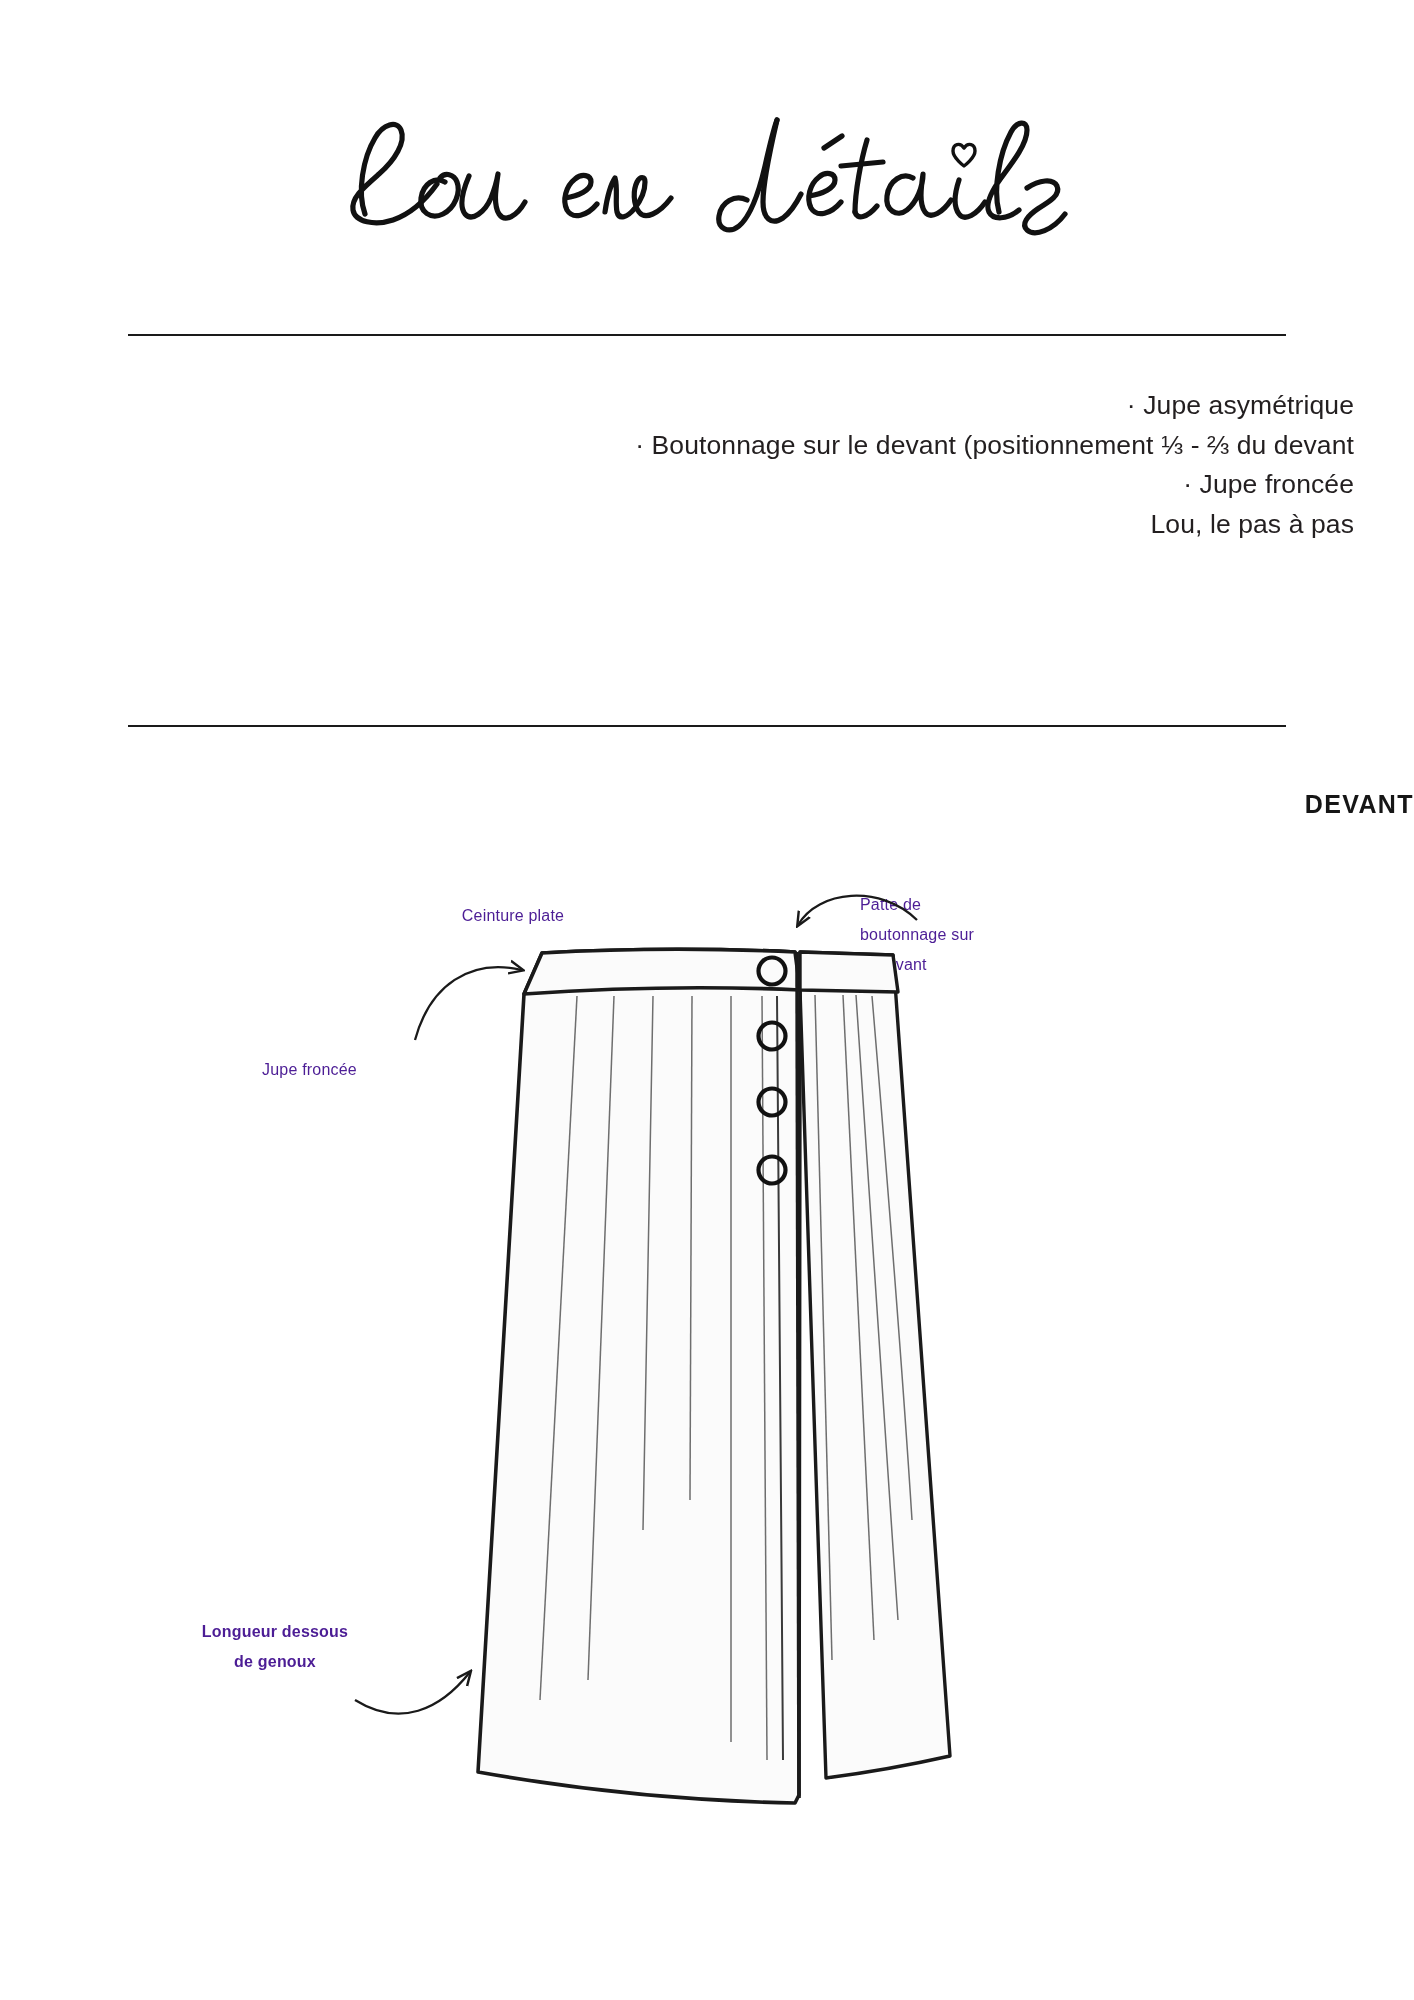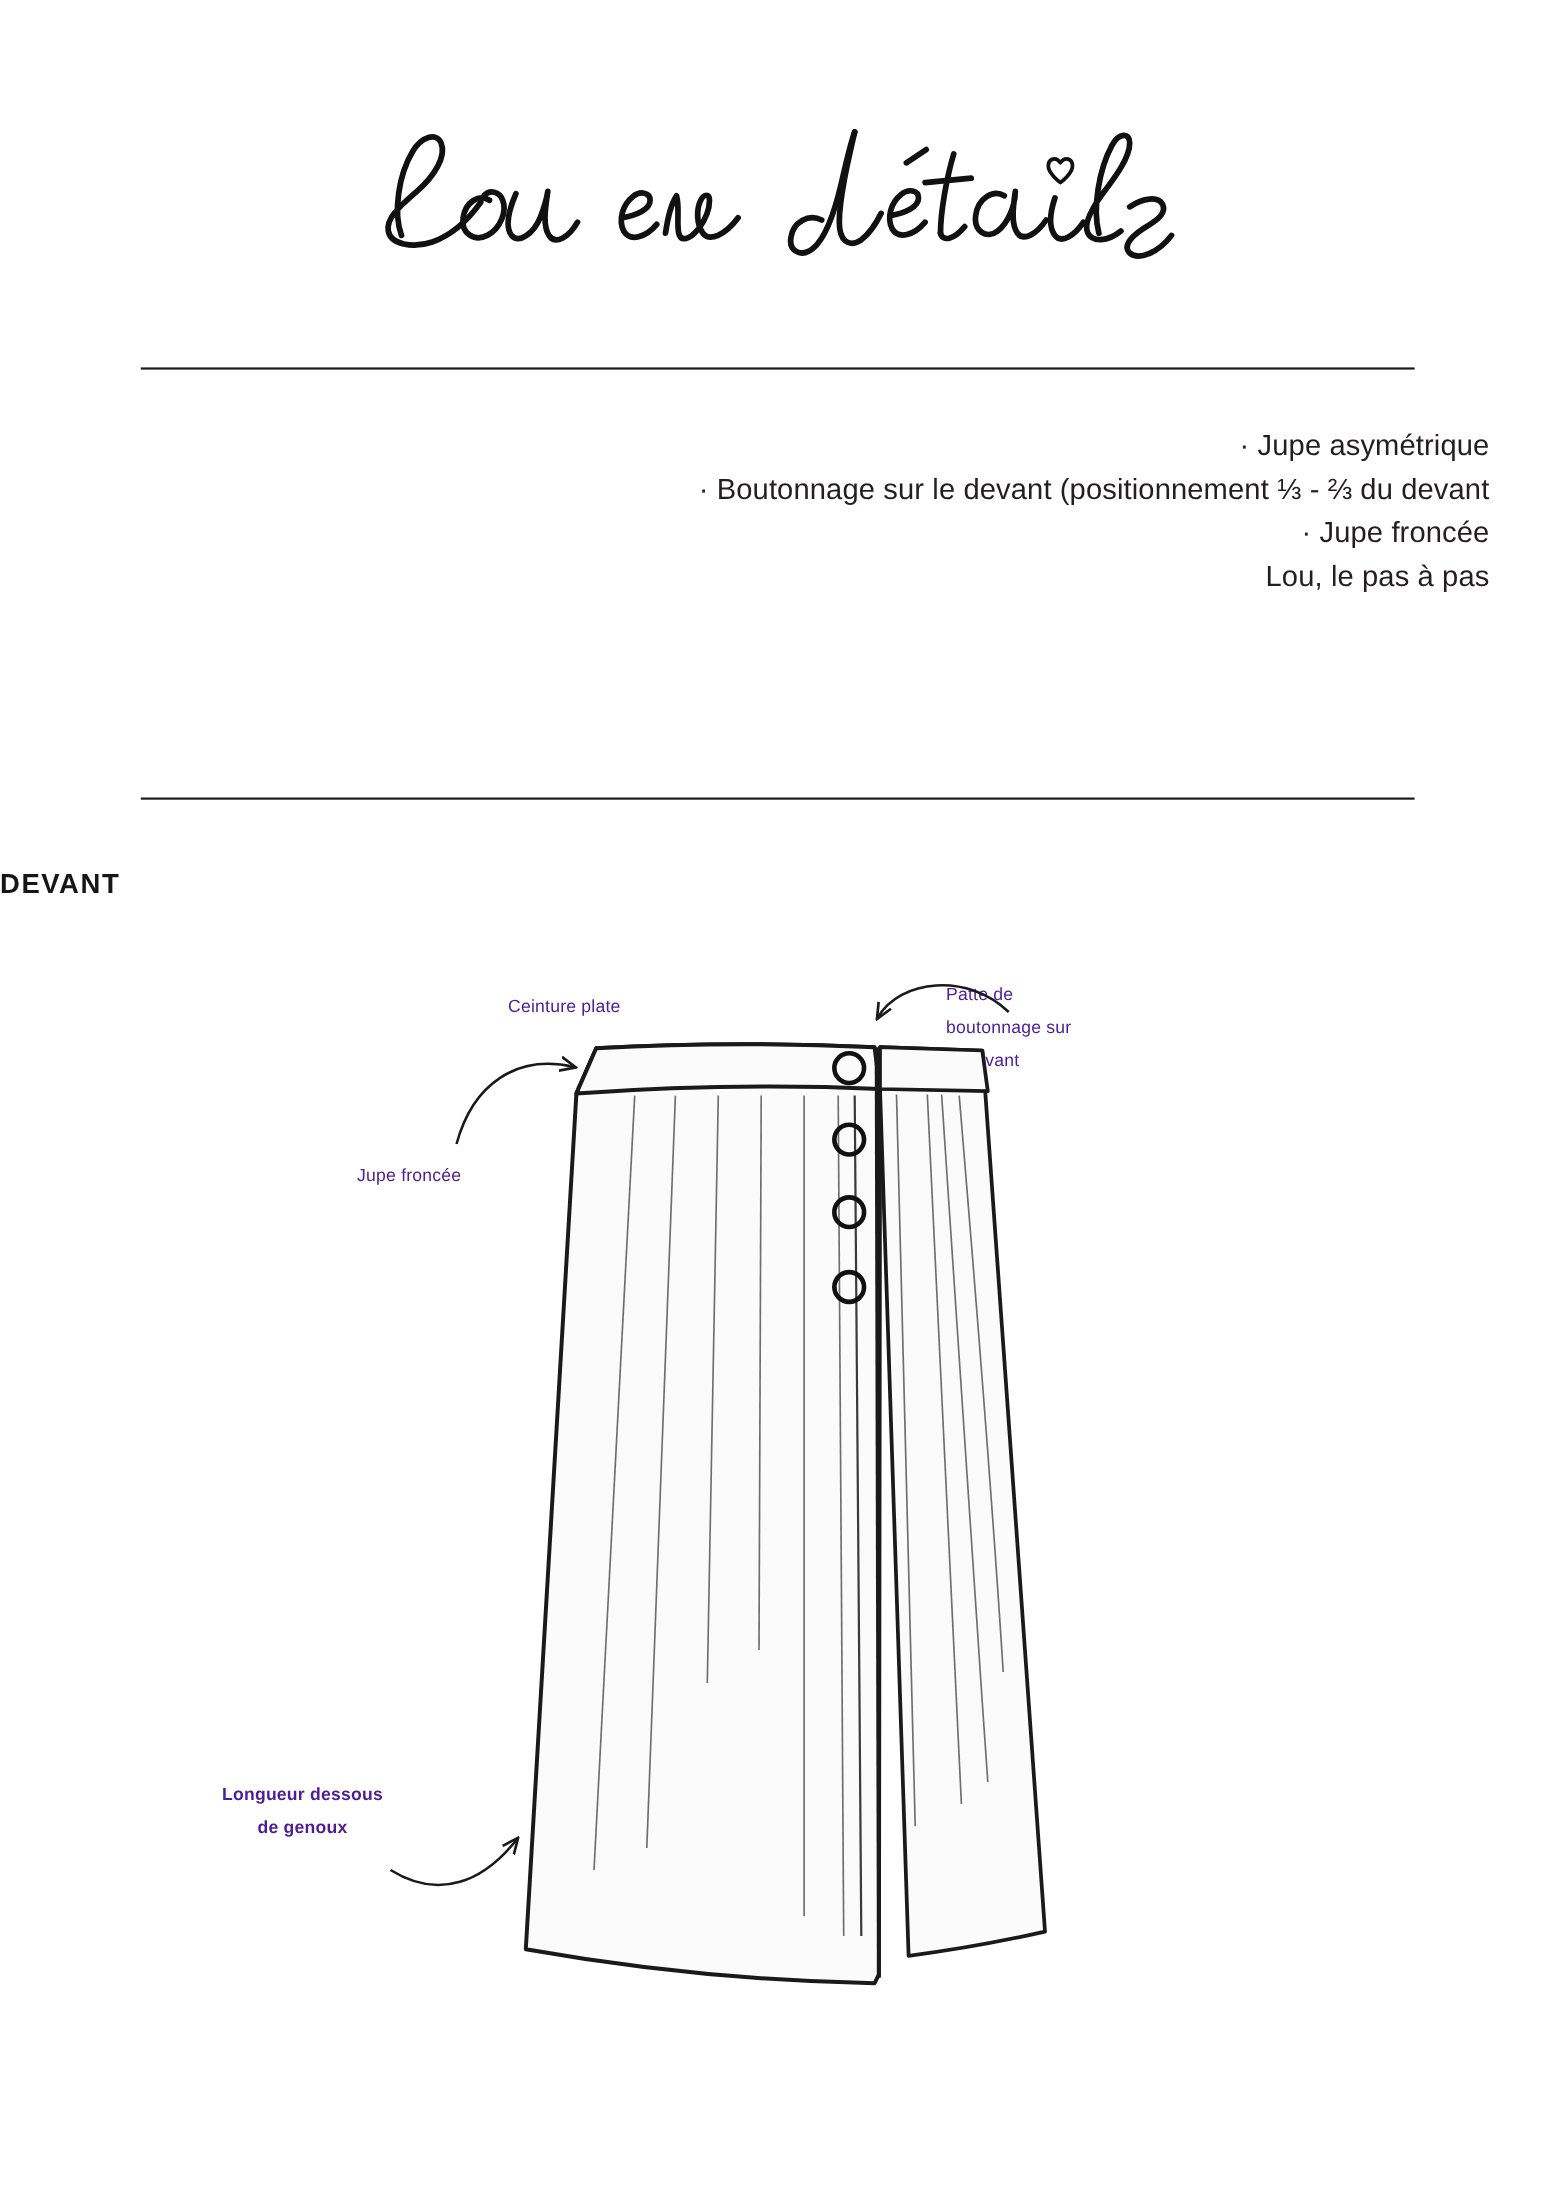--- a/index.html
+++ b/index.html
@@ -59,21 +59,21 @@
     font-weight: 400;
   }
   .bullets div { white-space: nowrap; }
 
   
   .devant {
     position: absolute;
     left: 0;
     top: 790px;
     width: 1414px;
-    text-align: left;
+    text-align: right;
     font-size: 25px;
     font-weight: 700;
     letter-spacing: 1.4px;
     color: #161616;
   }
 
   
   .diagram {
     position: absolute;
     left: 0;
@@ -97,24 +97,24 @@
     top: 901px;
     width: 220px;
     text-align: center;
   }
   .ann-patte {
     left: 860px;
     top: 890px;
     width: 234px;
   }
   .ann-froncee {
-    left: 272px;
+    left: 262px;
     top: 1055px;
     width: 200px;
-    text-align: center;
+    text-align: left;
   }
   .ann-longueur {
     left: 150px;
     top: 1617px;
     width: 250px;
     text-align: center;
     font-weight: bold;
   }
 </style>
 </head>

